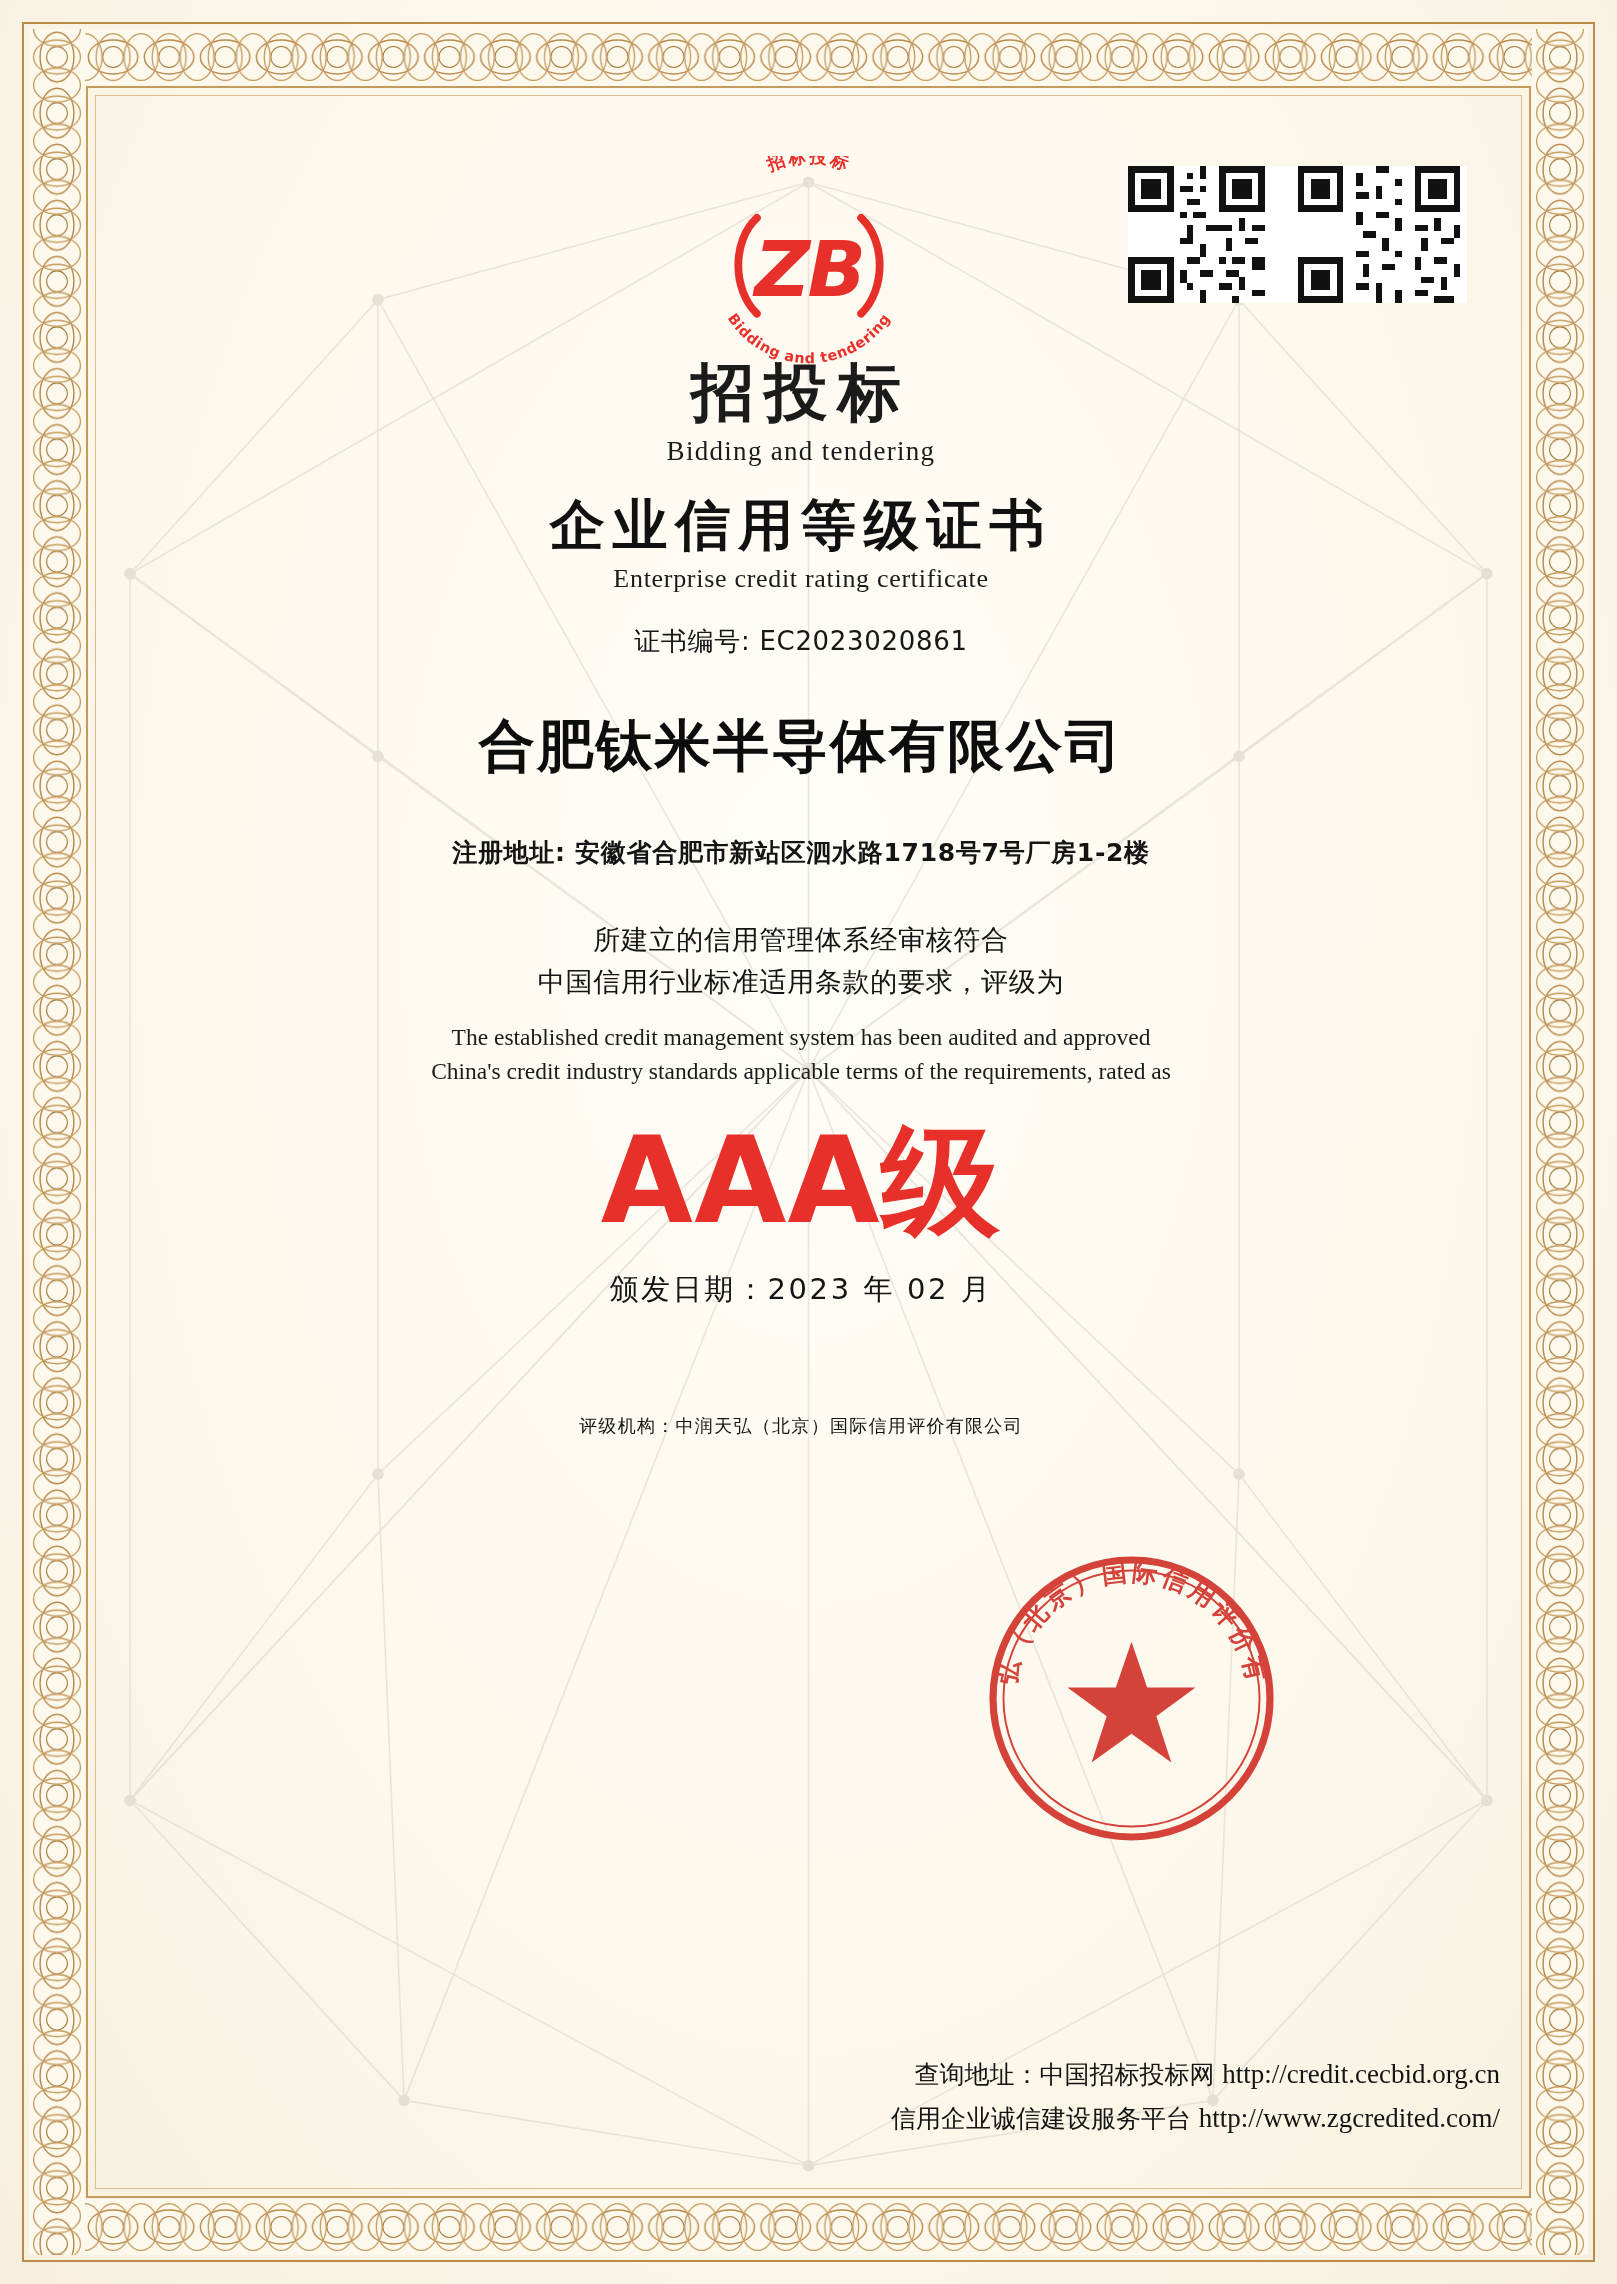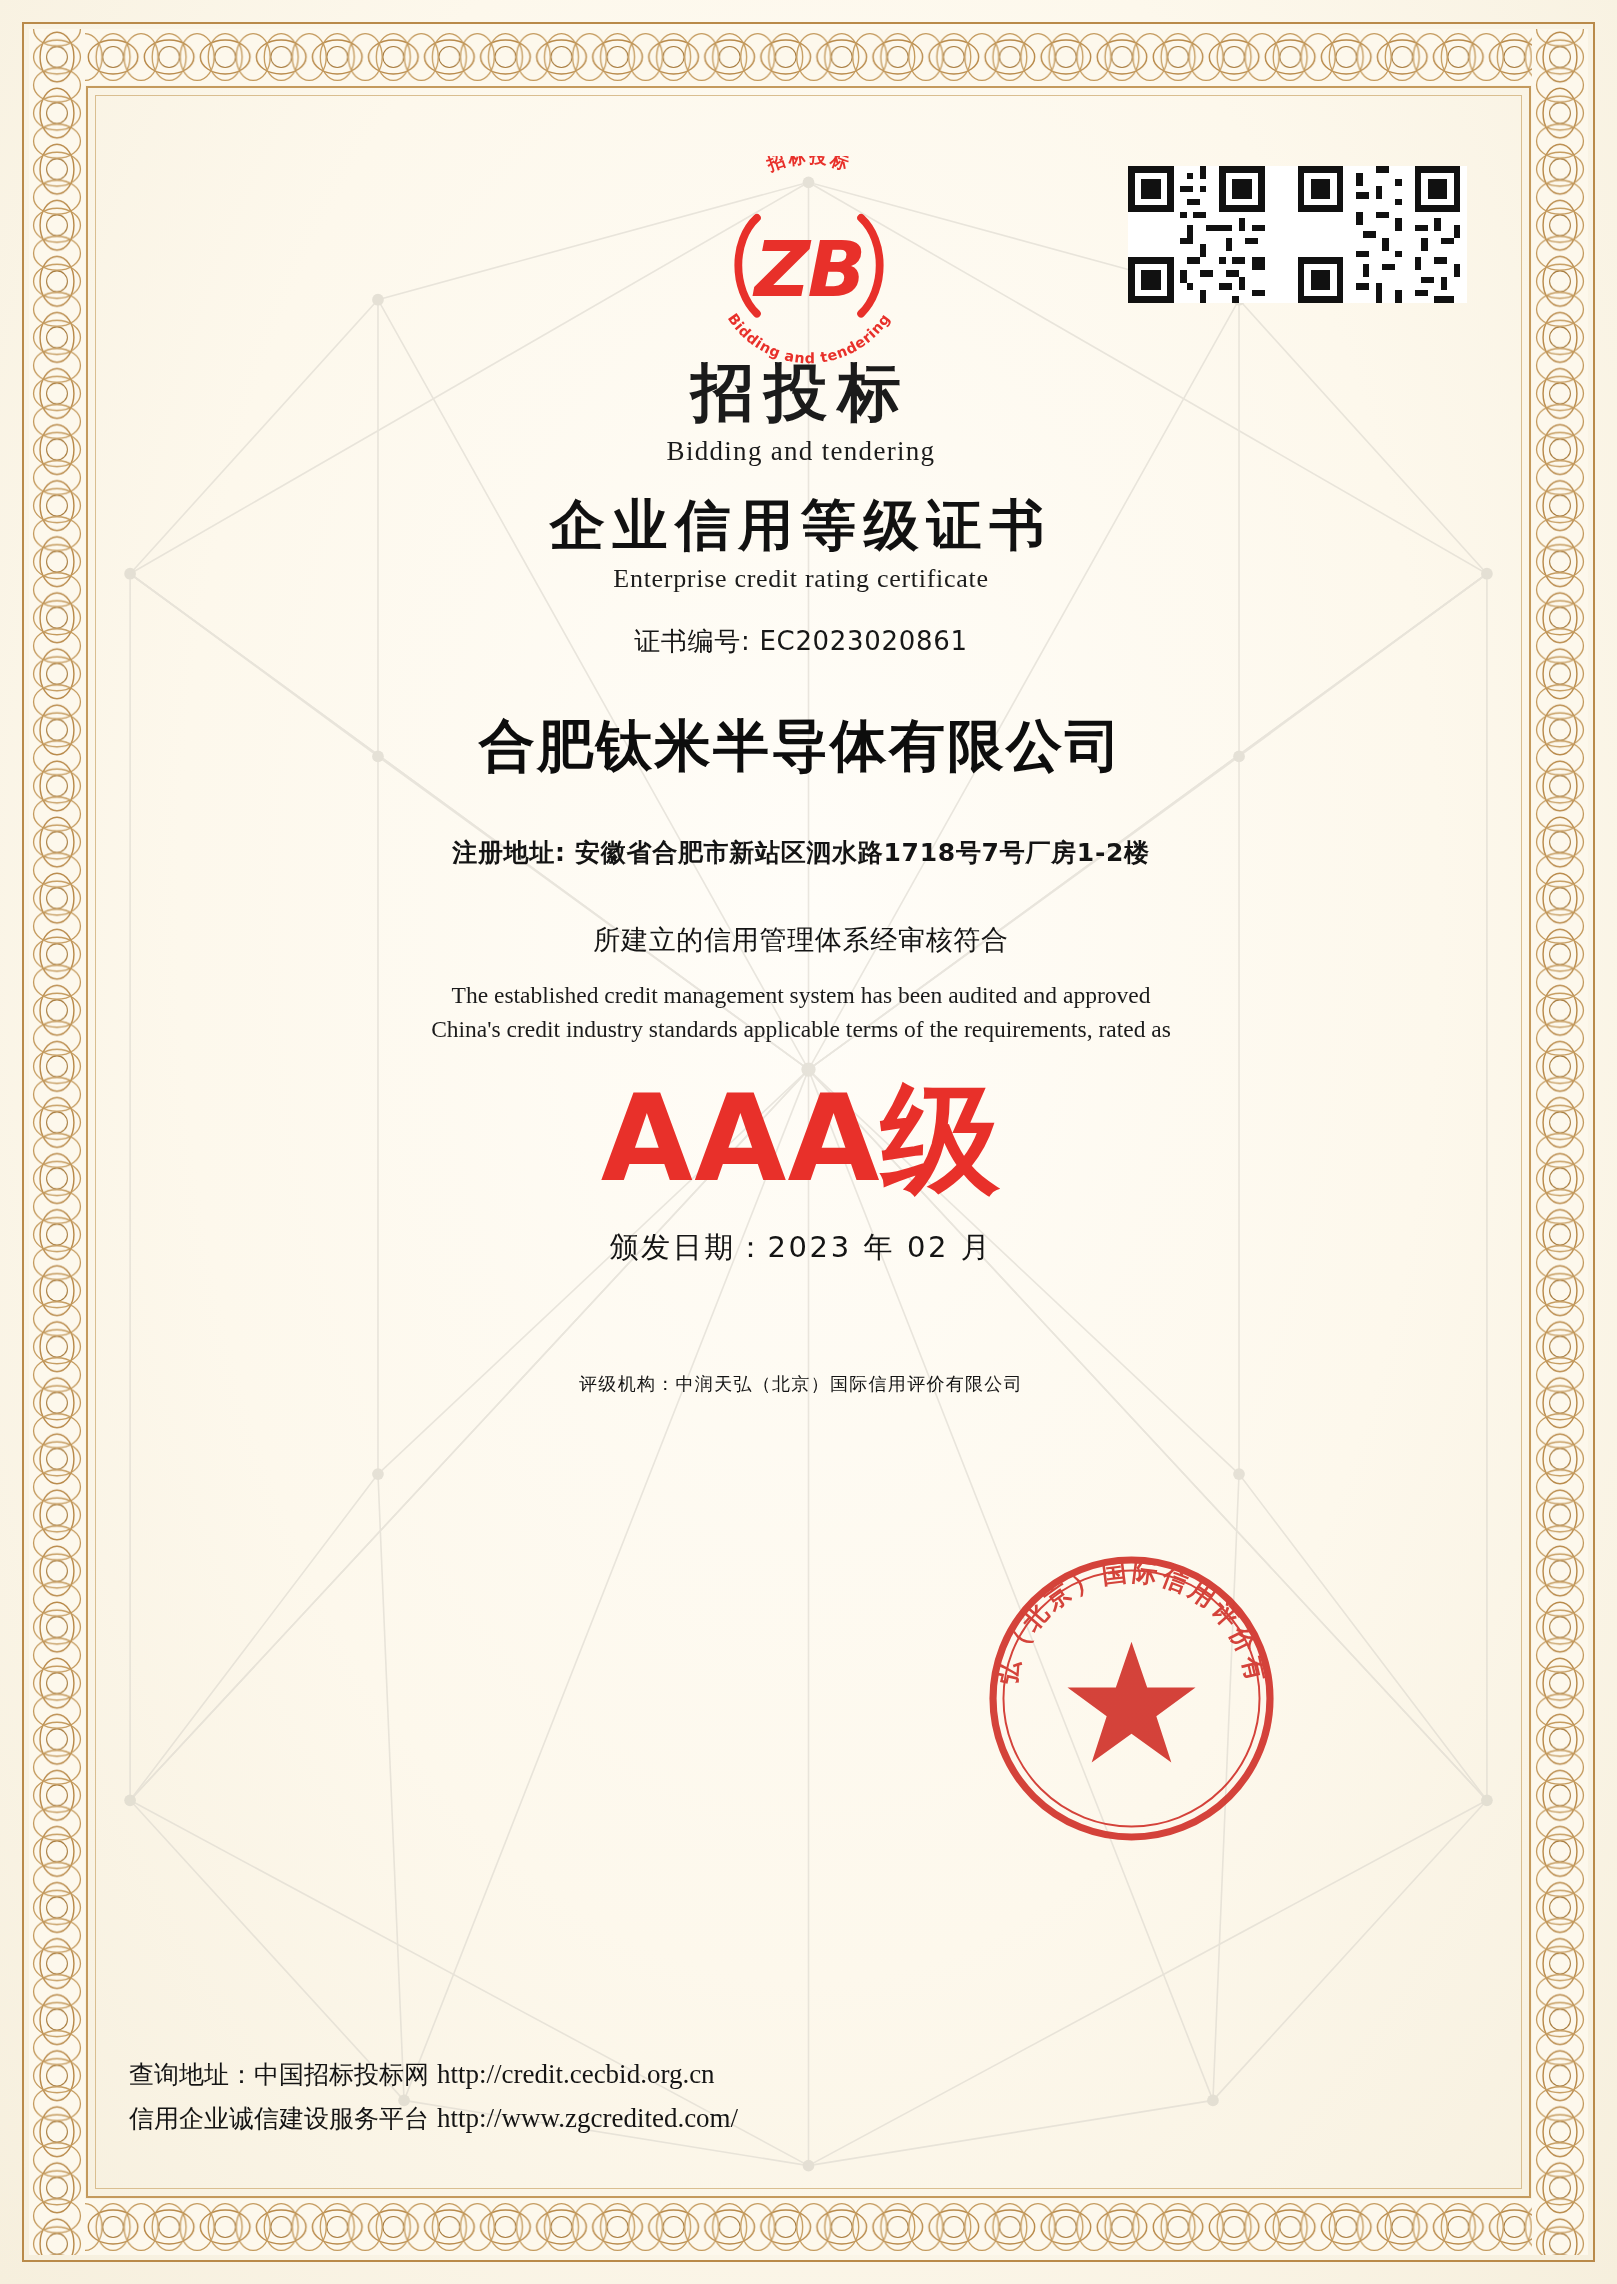--- a/index.html
+++ b/index.html
@@ -208,21 +208,21 @@
     z-index: 3;
     pointer-events: none;
   }
   .seal svg { width: 100%; height: 100%; display: block; }
 
   
   .footer {
     position: absolute;
     left: 12px; right: 0;
     bottom: 26px;
-    text-align: left;
+    text-align: right;
   }
   .footer-row {
     font-family: "DejaVu Sans", sans-serif;
     font-size: 25px;
     color: #141414;
     line-height: 1.65;
     white-space: nowrap;
   }
   .footer-row .url {
     font-family: "Liberation Serif", serif;
@@ -451,20 +451,21 @@
       <div class="t-zh-sub">企业信用等级证书</div>
       <div class="t-en-sub">Enterprise credit rating certificate</div>
       <div class="cert-no">证书编号: EC2023020861</div>
 
       <div class="company">合肥钛米半导体有限公司</div>
 
       <div class="address">注册地址: 安徽省合肥市新站区泗水路1718号7号厂房1-2楼</div>
 
       <div class="statement-zh">
         <div>所建立的信用管理体系经审核符合</div>
+        <div>中国信用行业标准适用条款的要求，评级为</div>
       </div>
       <div class="statement-en">
         <div>The established credit management system has been audited and approved</div>
         <div>China's credit industry standards applicable terms of the requirements, rated as</div>
       </div>
 
       <div class="rating">AAA级</div>
 
       <div class="date-line">颁发日期：2023 年 02 月</div>
 

